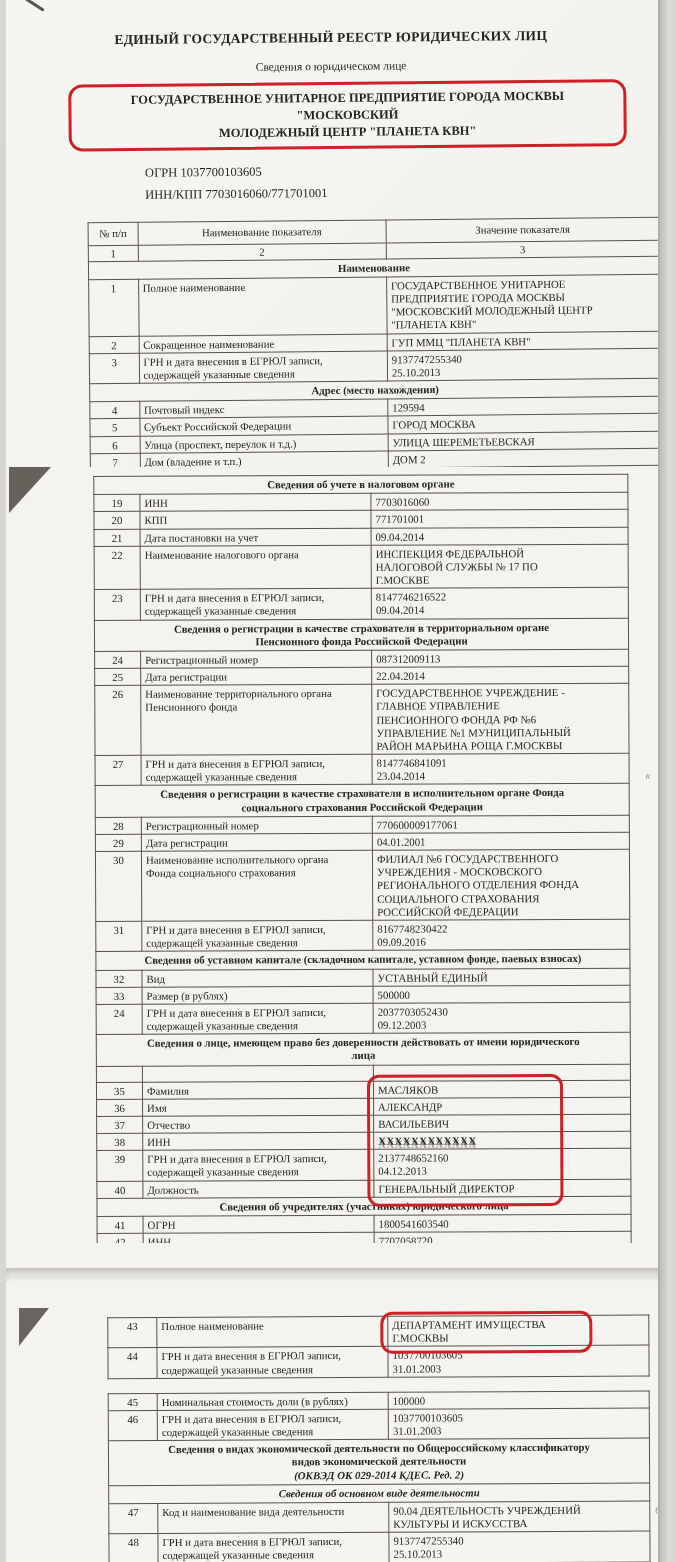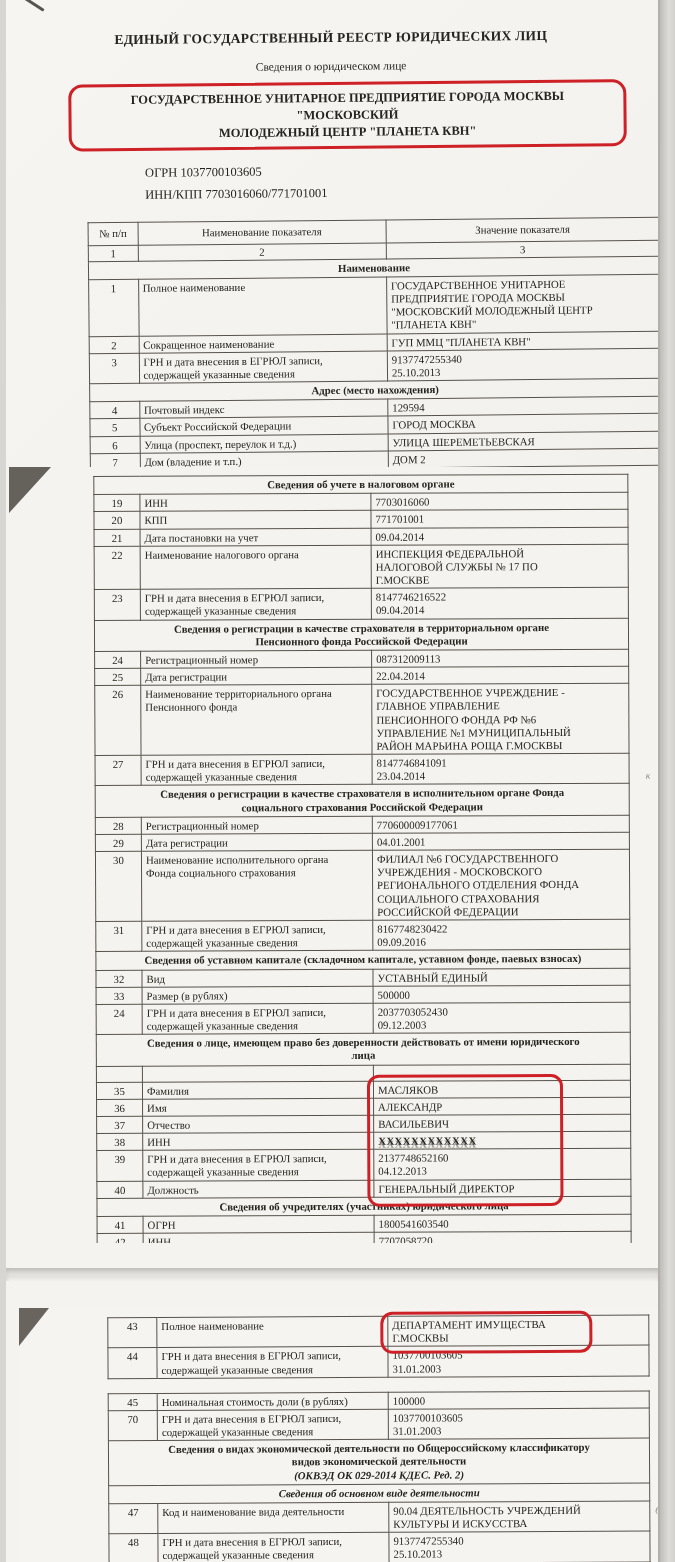--- a/index.html
+++ b/index.html
@@ -387,21 +387,21 @@
           </tbody>
       </table>
       <table class="reg" id="t3b">
         <tbody>
             <tr>
               <td class="num">45</td>
               <td class="lab">Номинальная стоимость доли (в рублях)</td>
               <td class="val"><span>100000</span></td>
             </tr>
             <tr>
-              <td class="num">70</td>
+              <td class="num">46</td>
               <td class="lab">ГРН и дата внесения в ЕГРЮЛ записи,
 содержащей указанные сведения</td>
               <td class="val"><span>1037700103605
 31.01.2003</span></td>
             </tr>
             <tr class="sec">
               <td colspan="3" class="sechead"><div>Сведения о видах экономической деятельности по Общероссийскому классификатору
 видов экономической деятельности</div><div class="it">(ОКВЭД ОК 029-2014 КДЕС. Ред. 2)</div></td>
             </tr>
             <tr class="sec it">

